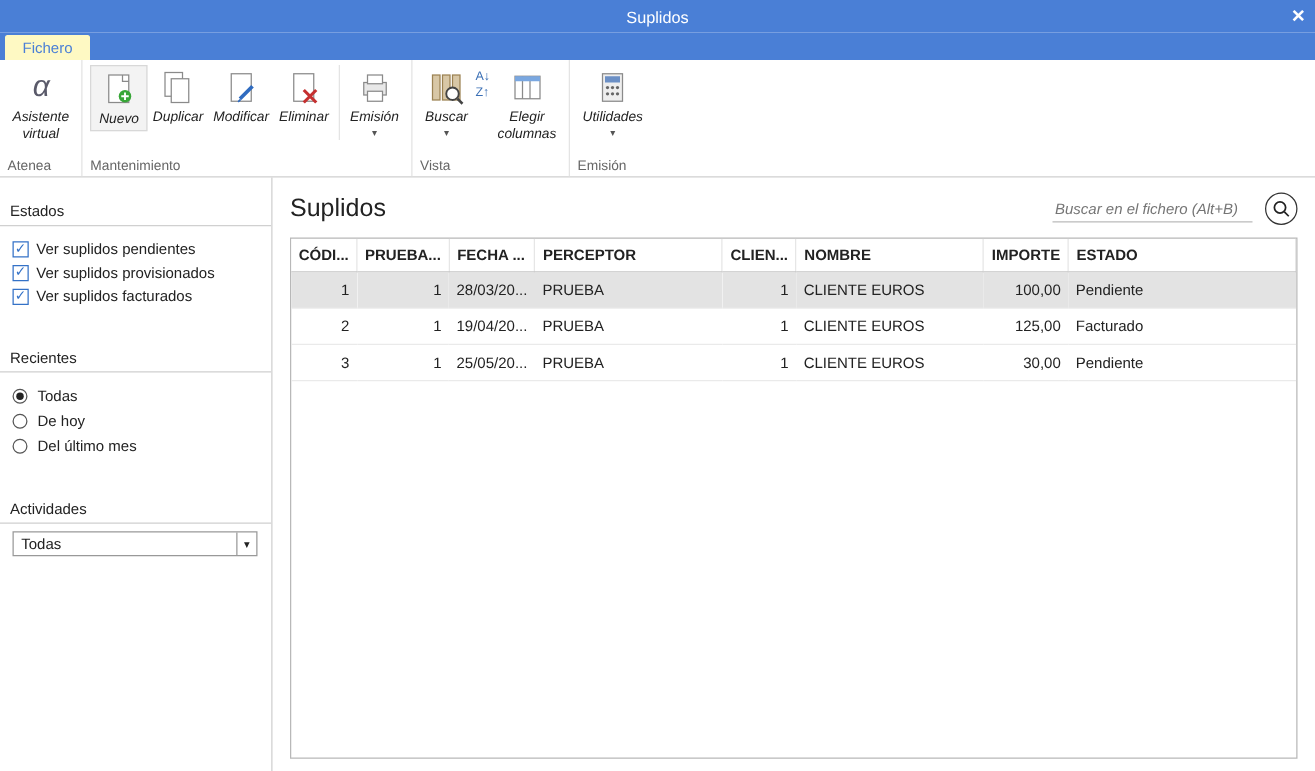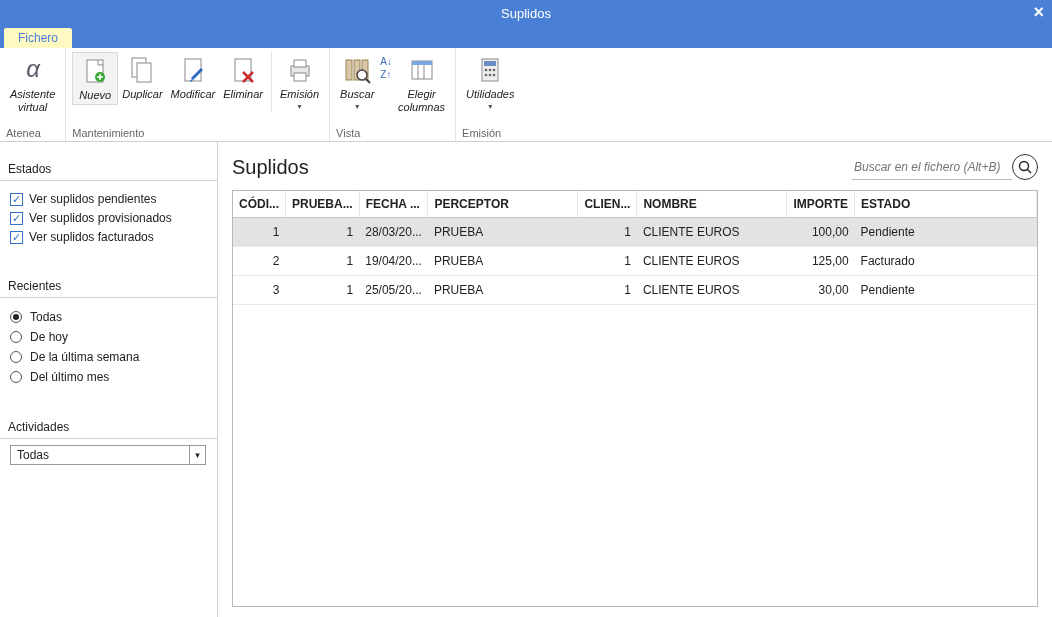--- a/index.html
+++ b/index.html
@@ -25,21 +25,21 @@
   .chk .box { width: 13px; height: 13px; border: 1px solid #3472c7; display:flex; align-items:center; justify-content:center; font-size:11px; color:#3472c7; line-height:1;}
   .radio { display: flex; align-items: center; gap: 8px; margin: 6px 0; cursor: pointer; }
   .radio .dot { width: 12px; height: 12px; border: 1px solid #555; border-radius: 50%; display:flex; align-items:center; justify-content:center;}
   .radio .dot.inner::after{content:""; width:6px; height:6px; background:#222; border-radius:50%;}
   .combo { display:flex; border:1px solid #999; height:20px; background:#fff; width:196px;}
   .combo .text { flex:1; padding:2px 6px; font-size:12px;}
   .combo .btn { width:16px; border-left:1px solid #999; display:flex; align-items:center; justify-content:center; font-size:9px; cursor:pointer;}
   .content { flex:1; padding: 12px 14px 10px 14px; display:flex; flex-direction:column; }
   .content-header { display:flex; align-items:center; justify-content:space-between; margin-bottom:10px;}
   .content-header h2 { font-size:20px; font-weight:400; margin:0;}
-  .search { display:flex; }
+  .search { display:flex; align-items:center; gap:10px;}
   .search input { border:none; border-bottom:1px solid #bbb; font-size:12px; padding:3px 2px; width:160px; outline:none; color:#888; font-style:italic;}
   .search .sicon { width:26px; height:26px; border-radius:50%; border:1.5px solid #333; display:flex; align-items:center; justify-content:center; cursor:pointer;}
   .grid { flex:1; border:1px solid #b8b8b8; overflow:hidden;}
   .grid table { width:100%; border-collapse:collapse; font-size:12px;}
   .grid th { text-align:left; font-weight:700; padding:6px 6px; border-bottom:1px solid #c5c5c5; border-right:1px solid #e6e6e6; background:#fff; white-space:nowrap; overflow:hidden; text-overflow:ellipsis;}
   .grid th.bold { font-weight:700; }
   .grid td { padding:7px 6px; border-bottom:1px solid #eaeaea; white-space:nowrap; overflow:hidden; text-overflow:ellipsis;}
   .grid tr.selected td { background:#e3e3e3; }
   .num { text-align:right; padding-right:10px;}
   svg { display:block; }
@@ -211,24 +211,20 @@
 
     <div class="section-header">Recientes</div>
     <div class="section-body">
       <div class="radio">
           <span class="dot inner"></span>
           <span>Todas</span>
         </div>
       <div class="radio">
           <span class="dot"></span>
           <span>De hoy</span>
-        </div>
-      <div class="radio">
-          <span class="dot"></span>
-          <span>De la última semana</span>
         </div>
       <div class="radio">
           <span class="dot"></span>
           <span>Del último mes</span>
         </div>
     </div>
 
     <div class="section-header">Actividades</div>
     <div class="section-body">
       <div class="combo">

